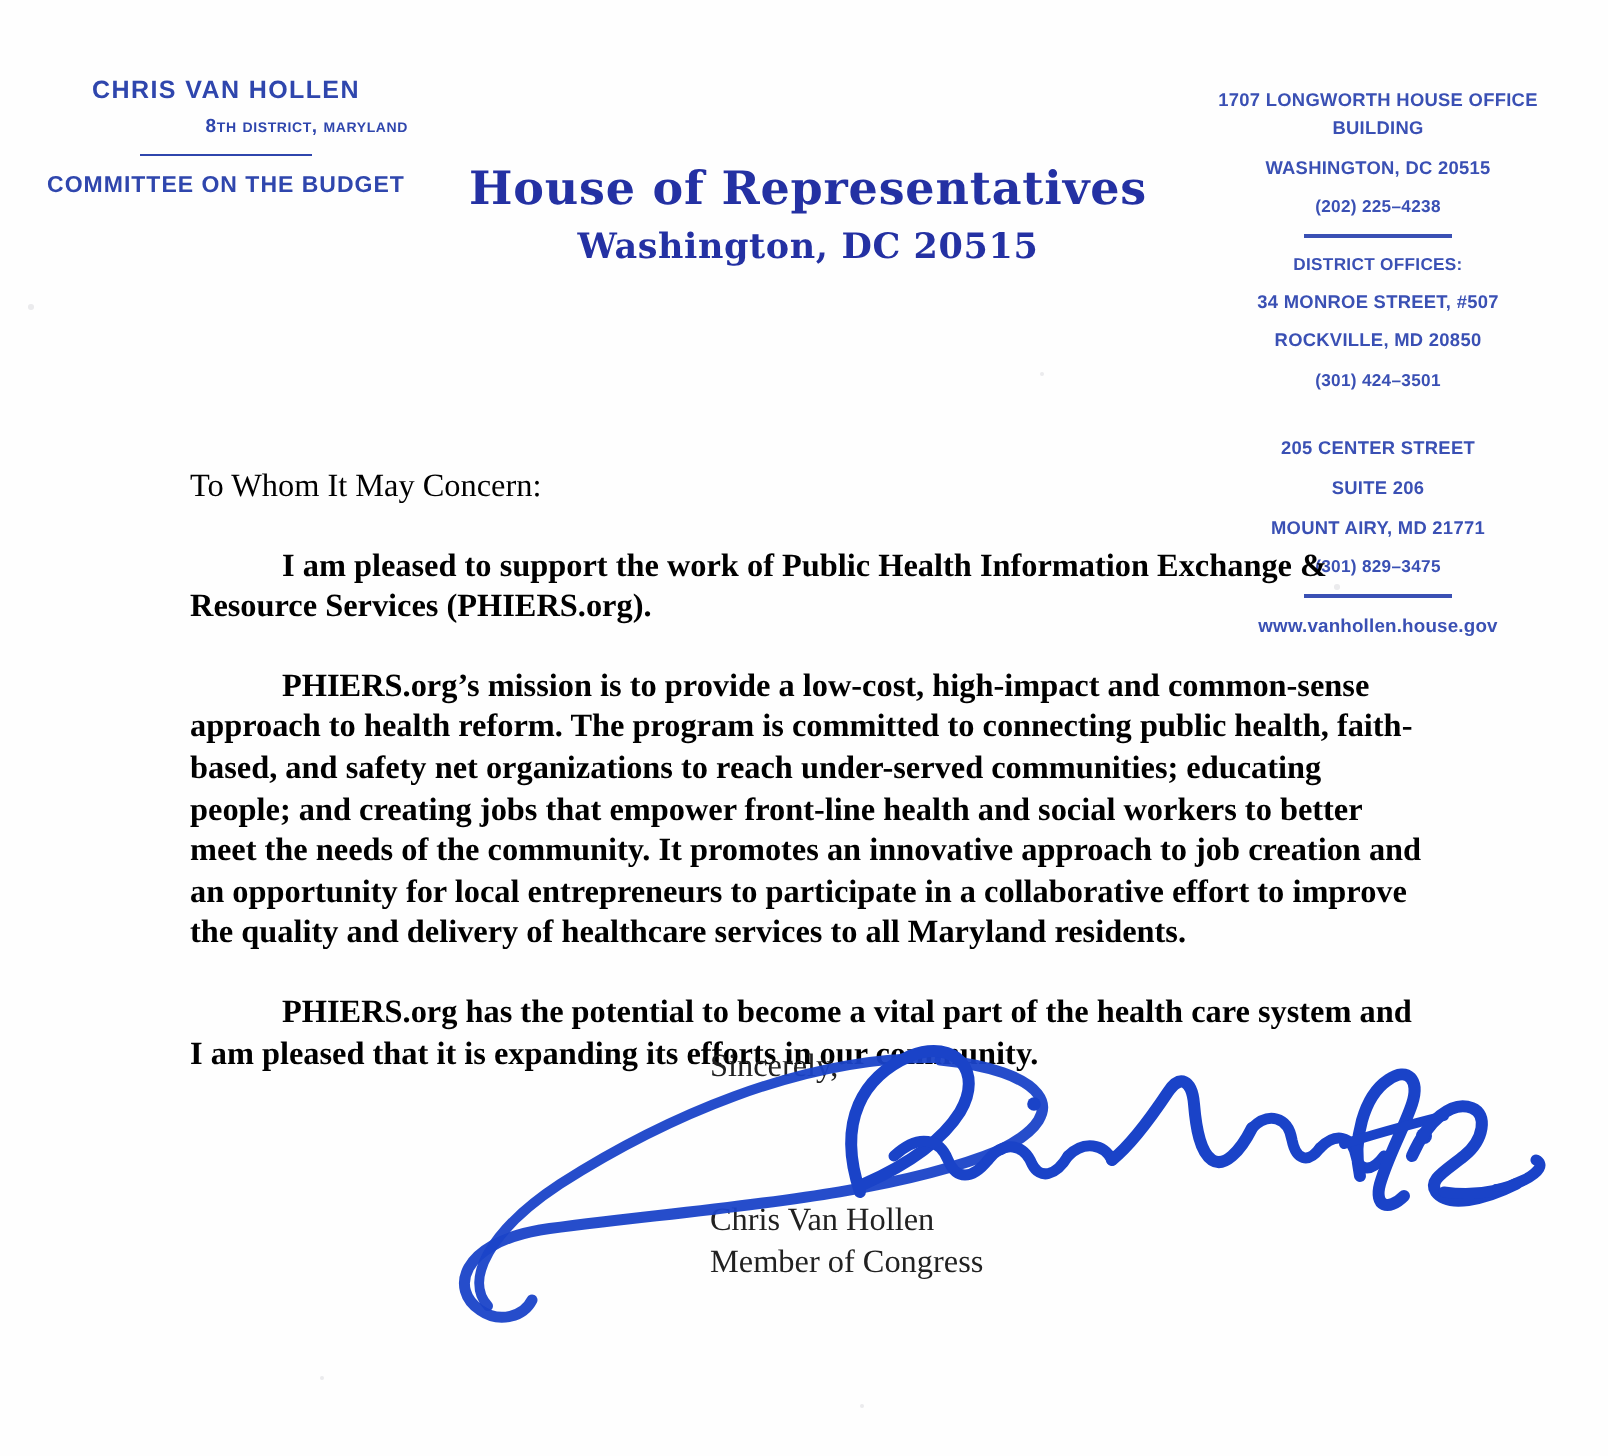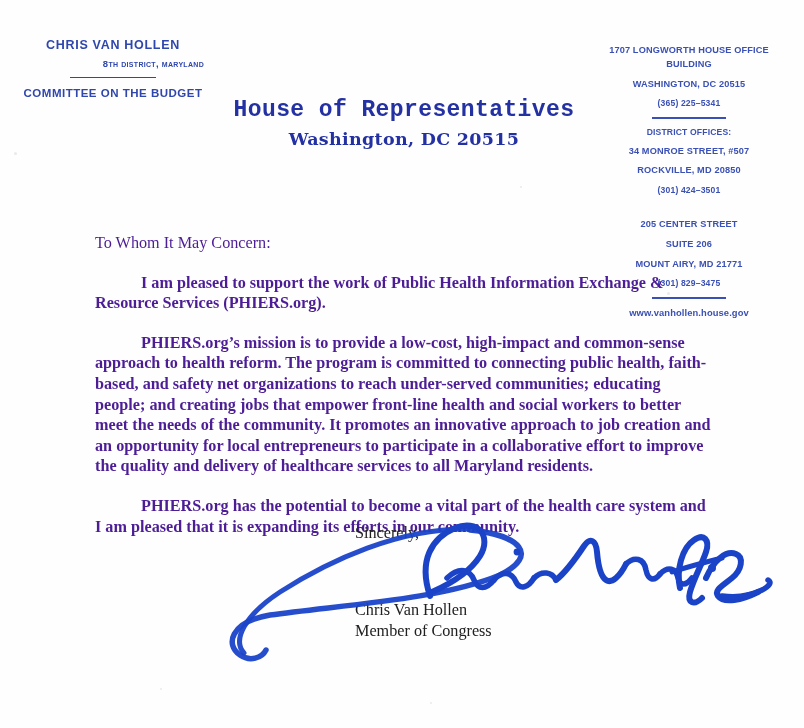--- a/index.html
+++ b/index.html
@@ -82,22 +82,21 @@
     font-weight: bold;
     letter-spacing: 0.5px;
     line-height: 1.08;
     font-stretch: condensed;
   }
   .lh-center .l2 {
     font-size: 23px;
     font-weight: bold;
     letter-spacing: 0.4px;
     line-height: 1.25;
-    margin-top: 16px;
-    font-family: Liberation Mono, monospace;
+    margin-top: 1px;
   }
   .lh-center .l3 {
     font-size: 17.5px;
     font-weight: bold;
     letter-spacing: 0.3px;
     margin-top: 4px;
   }
 
   .lh-right {
     position: absolute;
@@ -124,21 +123,21 @@
   .lh-right .url { font-size: 9.4px; letter-spacing: 0.1px; }
 
   
   .body-copy {
     position: absolute;
     left: 95px;
     top: 233px;
     width: 618px;
     font-size: 16.2px;
     line-height: 20.6px;
-    color: #4c1d95;
+    color: #000000;
     text-align: left;
   }
   .body-copy p { margin: 0; }
   .body-copy p.indent { text-indent: 46px; }
   .body-copy p.spaced { margin-top: 19px; font-weight: bold; }
 
   
   .closing {
     position: absolute;
     left: 355px;
@@ -187,21 +186,21 @@
     </div>
 
     <div class="lh-center">
       <div class="l2">House of Representatives</div>
       <div class="l3">Washington, DC 20515</div>
     </div>
 
     <div class="lh-right">
       <div class="blk big">1707 LONGWORTH HOUSE OFFICE BUILDING</div>
       <div class="blk big">WASHINGTON, DC 20515</div>
-      <div class="blk">(365) 225–5341</div>
+      <div class="blk">(202) 225–4238</div>
 
       <div class="rule"></div>
 
       <div class="blk">DISTRICT OFFICES:</div>
       <div class="blk big">34 MONROE STREET, #507</div>
       <div class="blk big">ROCKVILLE, MD 20850</div>
       <div class="blk">(301) 424–3501</div>
 
       <div class="gap"></div>
 

